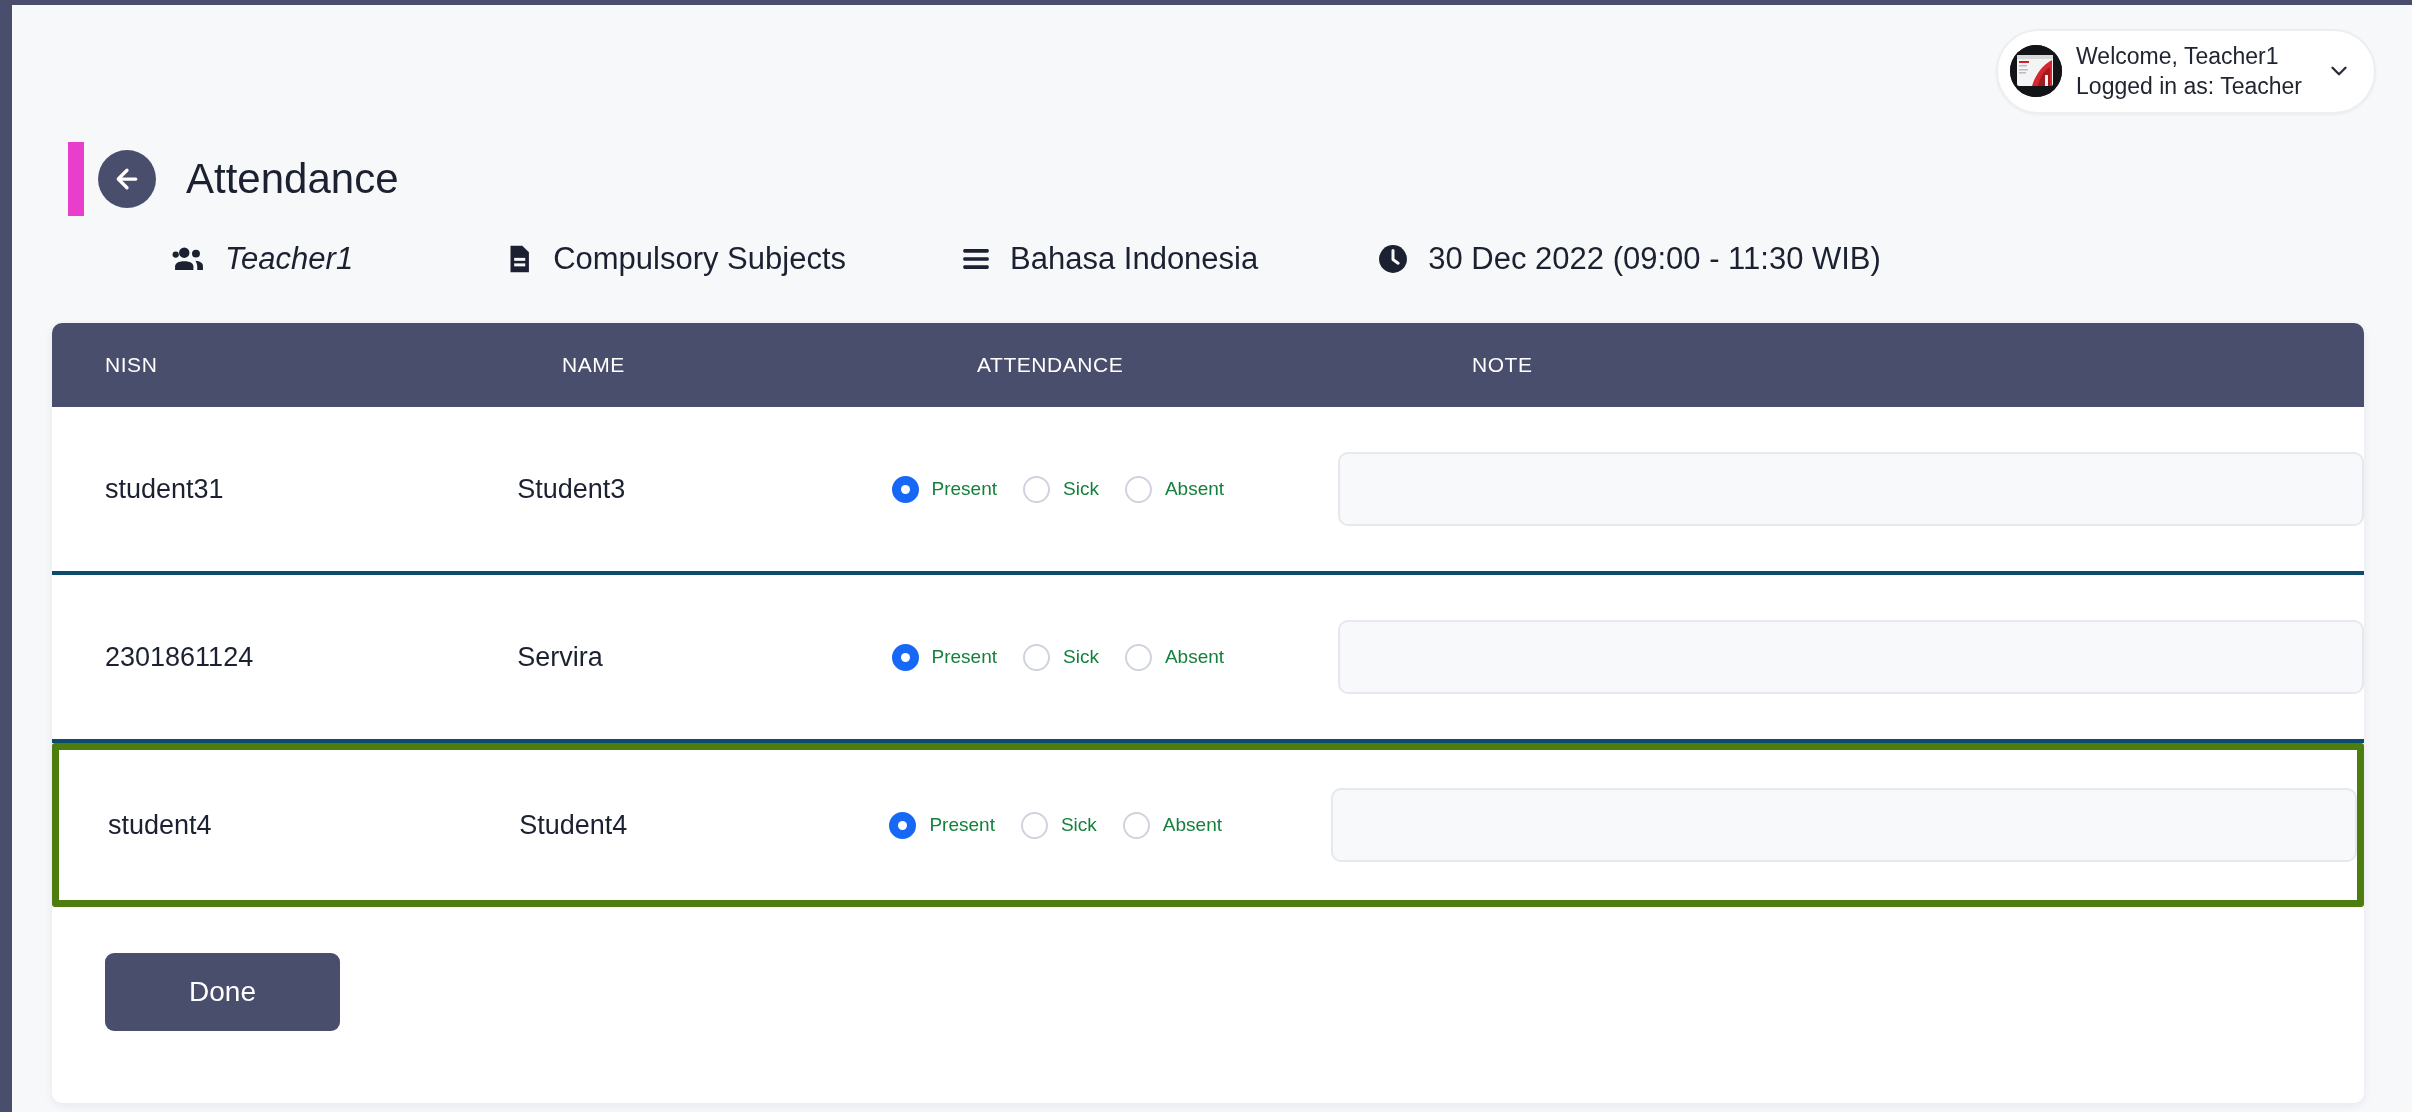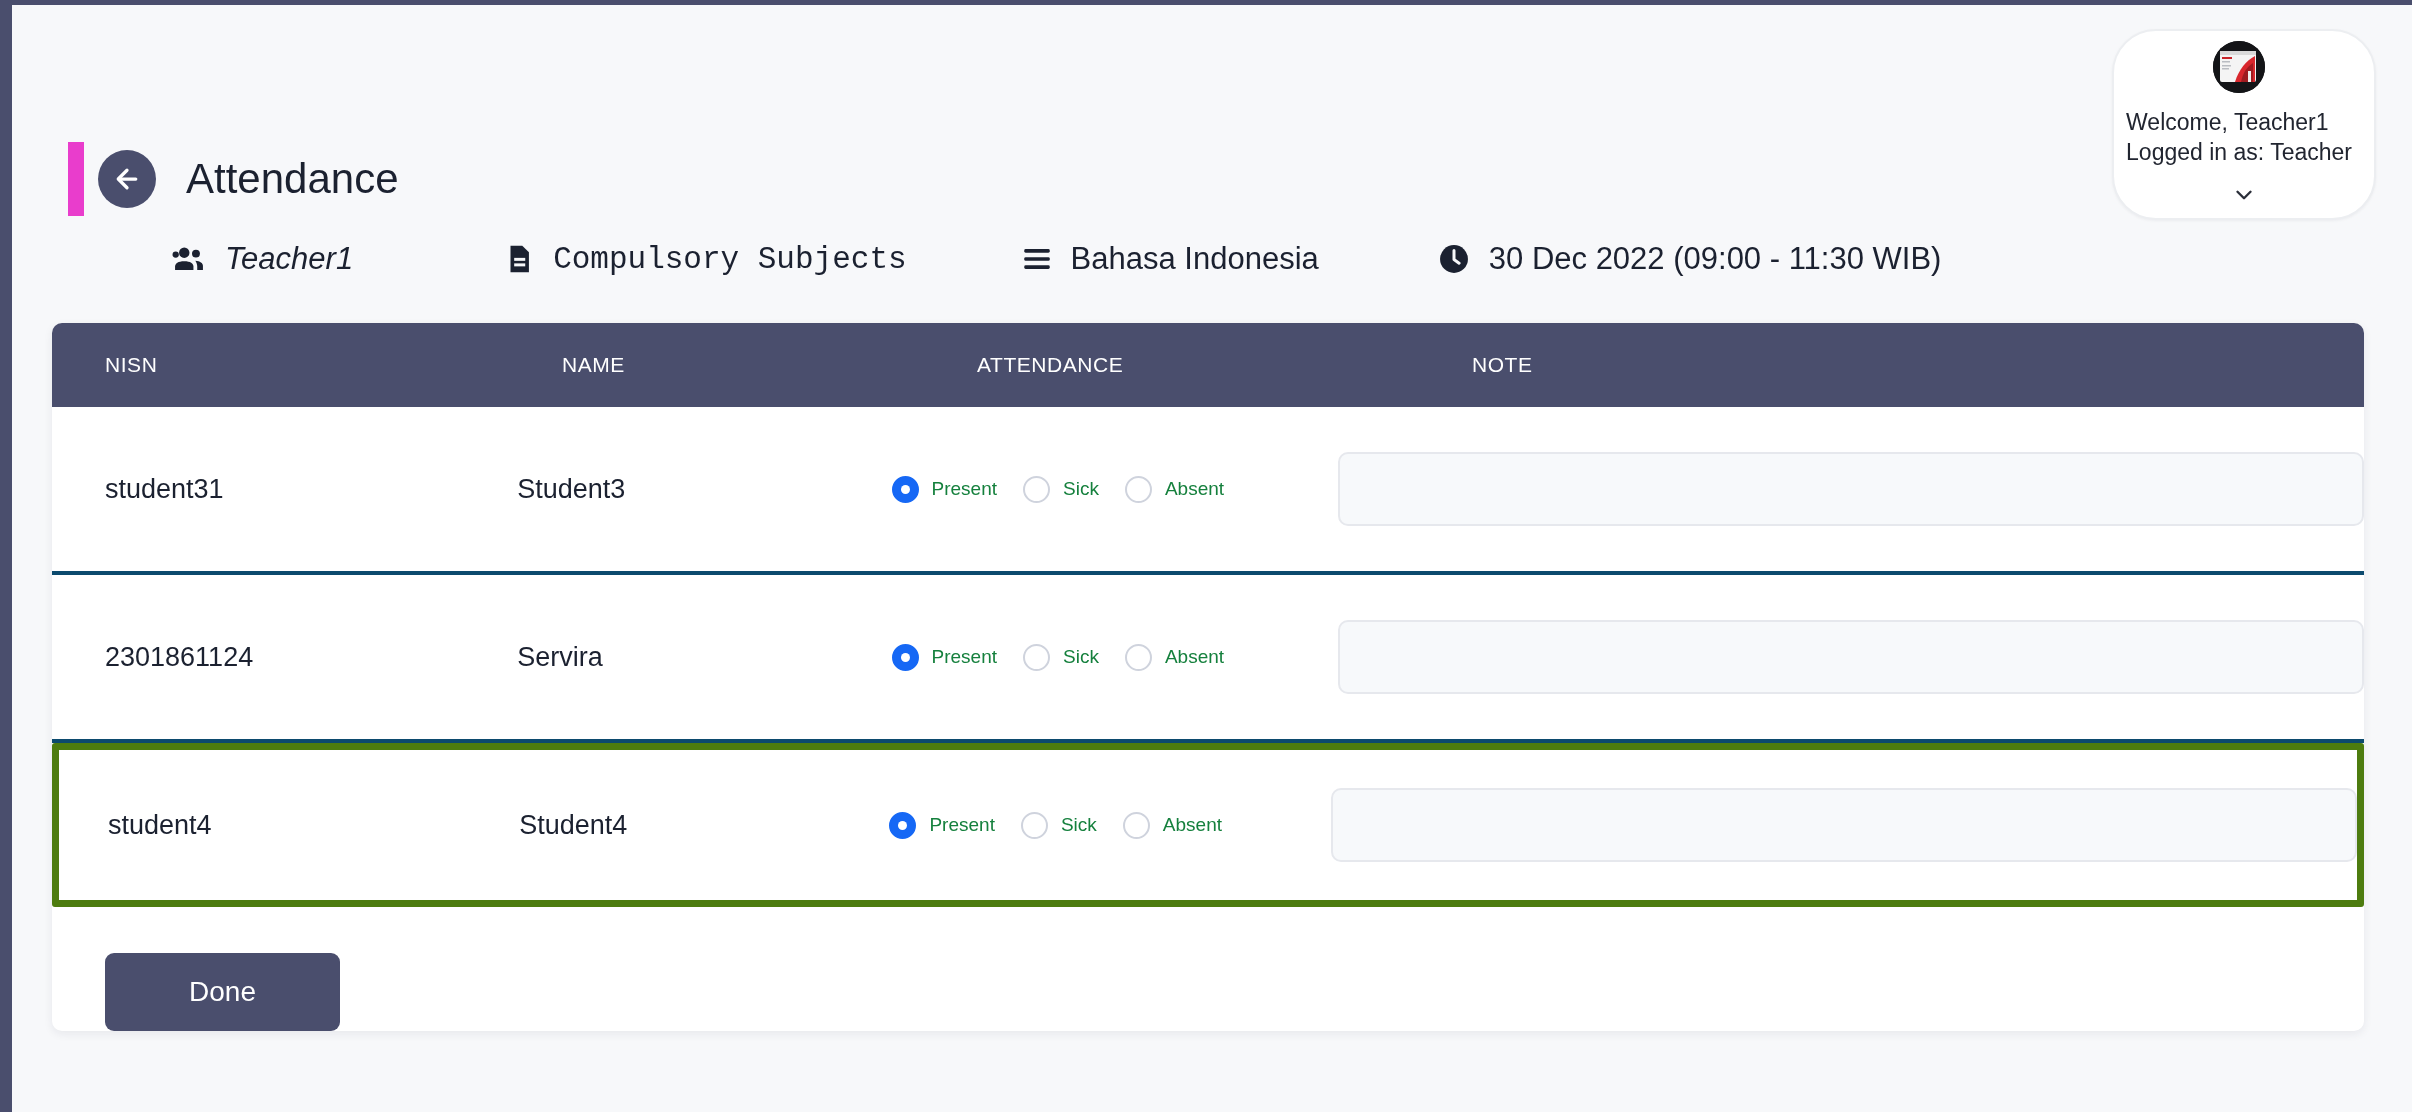--- a/index.html
+++ b/index.html
@@ -45,21 +45,20 @@
     position: absolute;
     right: 36px; top: 24px;
     display: flex;
     align-items: center;
     gap: 14px;
     background: #ffffff;
     border: 2px solid #eceef1;
     border-radius: 44px;
     padding: 10px 22px 10px 12px;
     box-shadow: 0 1px 3px rgba(20,25,45,0.05);
-    flex-direction: column;
   }
   .avatar {
     width: 52px; height: 52px;
     border-radius: 50%;
     background: #17181c;
     overflow: hidden;
     flex: none;
     position: relative;
   }
   .avatar svg { display: block; }
@@ -130,32 +129,33 @@
     justify-content: center;
     color: #1b2130;
     flex: none;
   }
   .meta-item .mi-label {
     font-size: 31px;
     color: #1b2130;
     margin-left: 17px;
   }
   .m0 { margin-left: 0; font-style: italic; }
-  .m1 { margin-left: 149px; font-family: Liberation Mono, monospace; }
+  .m1 { margin-left: 149px; }
   .m2 { margin-left: 113px; }
   .m3 { margin-left: 117px; }
 
   
   .card {
     position: absolute;
     left: 40px; top: 318px;
     width: 2312px;
     background: #ffffff;
     border-radius: 10px;
     box-shadow: 0 3px 10px rgba(25,30,55,0.07);
+    padding-bottom: 72px;
   }
 
   .thead {
     display: flex;
     align-items: center;
     height: 84px;
     background: #4a4e6d;
     border-radius: 10px 10px 0 0;
     color: #ffffff;
   }

